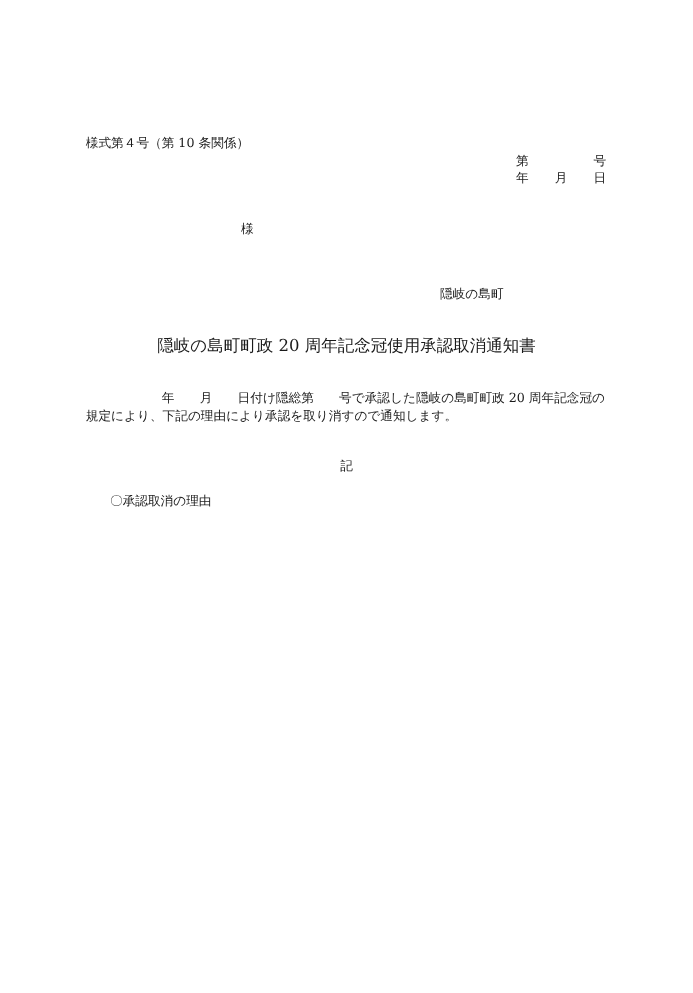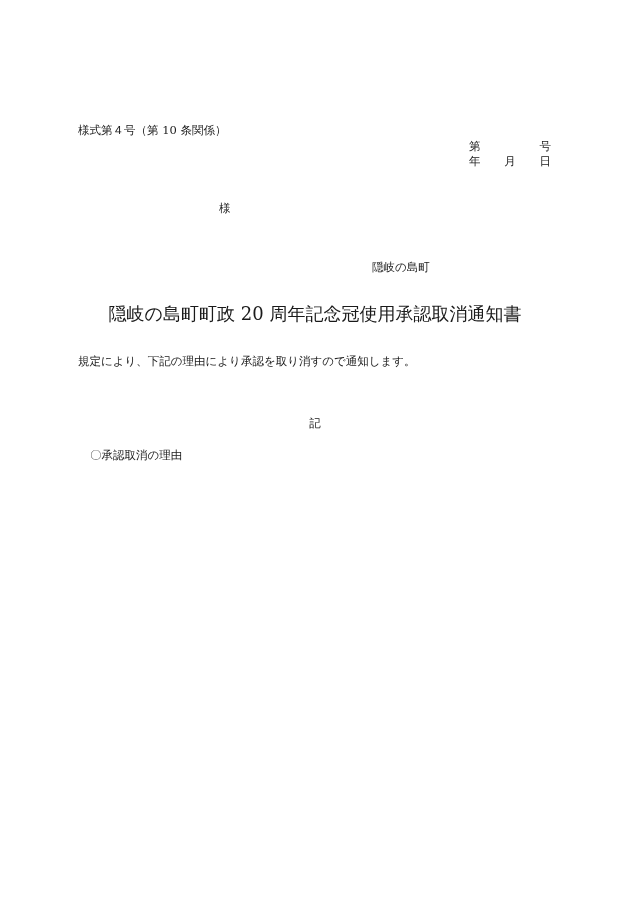--- a/index.html
+++ b/index.html
@@ -6,26 +6,26 @@
   body {
     width: 630px; height: 903px; position: relative; overflow: hidden;
     font-family: "DejaVu Serif", "Liberation Serif", serif;
     color: #1a1a1a; font-size: 11.5px;
   }
   .abs { position: absolute; white-space: pre; line-height: 14px; margin-top: 45px; }
   .form-no { left: 78px; top: 78px; }
   .ref-line1 { left: 469px; top: 94px; width: 82px; display:flex; justify-content: space-between; }
   .ref-line2 { left: 469px; top: 109px; width: 82px; display:flex; justify-content: space-between; }
   .addressee { left: 219px; top: 156px; }
-  .sender { left: 372px; top: 215px; }
-  .title { left: 0; width: 630px; top: 262px; text-align: center; font-size: 18px; }
+  .sender { left: 400px; top: 215px; }
+  .title { left: 0; width: 630px; top: 262px; text-align: center; font-size: 15px; }
   .body-text { left: 78px; top: 308px; width: 474px; line-height: 17px; white-space: normal; text-align: justify; }
   .body-text div { white-space: pre; }
   .ki { left: 0; width: 630px; top: 371px; text-align: center; }
-  .reason { left: 90px; top: 403px; }
+  .reason { left: 100px; top: 403px; }
 </style>
 </head>
 <body>
 
 <div class="abs form-no">様式第４号（第 10 条関係）</div>
 
 <div class="abs ref-line1">
   <span>第</span>
   <span>号</span>
 </div>
@@ -35,18 +35,19 @@
   <span>日</span>
 </div>
 
 <div class="abs addressee">様</div>
 
 <div class="abs sender">隠岐の島町</div>
 
 <div class="abs title">隠岐の島町町政 20 周年記念冠使用承認取消通知書</div>
 
 <div class="abs body-text">
+  <div>　　　　　　年　　月　　日付け隠総第　　号で承認した隠岐の島町町政 20 周年記念冠の</div>
   <div>規定により、下記の理由により承認を取り消すので通知します。</div>
 </div>
 
 <div class="abs ki">記</div>
 
 <div class="abs reason">〇承認取消の理由</div>
 
 </body></html>

